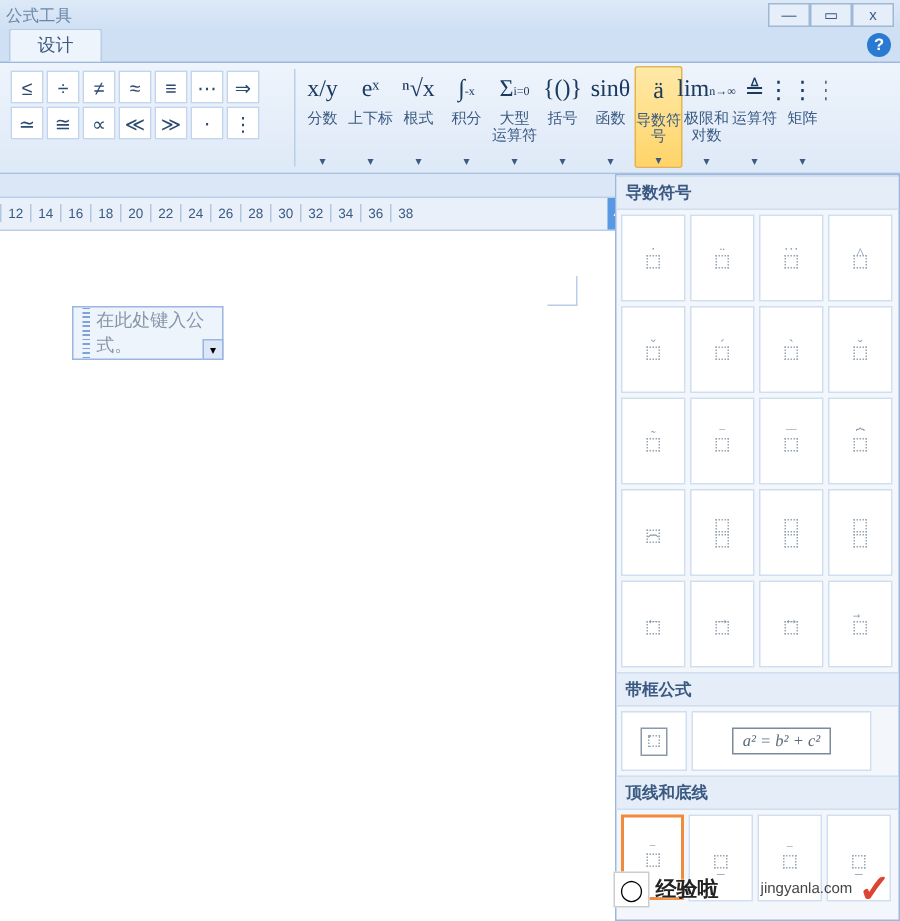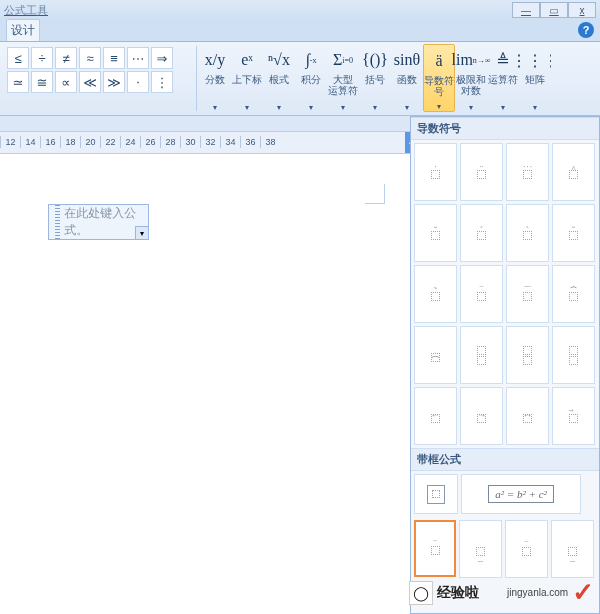--- a/index.html
+++ b/index.html
@@ -1,23 +1,23 @@
 <!DOCTYPE html>
 <html><head>
 <meta charset="utf-8">
 <style>
   * { box-sizing: border-box; }
   body { margin:0; font-family: "Microsoft YaHei", Arial, sans-serif; font-size:12px; background:#fff; width:600px; height:614px; overflow:hidden; position:relative; }
-  .titlebar { height:20px; background:linear-gradient(#dde9f7,#cfe0f4); display:flex; align-items:center; padding:0 4px; color:#3b5a82;text-decoration:underline; }
+  .titlebar { height:20px; background:linear-gradient(#dde9f7,#cfe0f4); display:flex; align-items:center; padding:0 4px; color:#3b5a82; }
   .titlebar .title { flex:1; font-size:11px; color:#6b87a8; }
   .winbtns { display:flex; gap:0; }
   .winbtn { width:28px; height:16px; border:1px solid #9fb8d6; background:#e6eef9; display:flex; align-items:center; justify-content:center; font-size:10px; color:#3b5a82; }
   .winbtn:last-child{background:#e6eef9;}
   .tabrow { height:22px; background:#cfe0f4; display:flex; align-items:flex-end; padding-left:6px; border-bottom:1px solid #9db8dc; position:relative;}
-  .tab { padding:2px 4px; background:#eef4fc; border:1px solid #b6cde8; border-bottom:none; font-size:12px; color:#3b5a82; border-radius:2px 2px 0 0; }
+  .tab { padding:2px 18px; background:#eef4fc; border:1px solid #b6cde8; border-bottom:none; font-size:12px; color:#3b5a82; border-radius:2px 2px 0 0; }
   .helpicon { position:absolute; right:6px; top:2px; width:16px; height:16px; border-radius:50%; background:#2a7ad1; color:#fff; display:flex; align-items:center; justify-content:center; font-weight:bold; font-size:11px;}
   .ribbon { height:74px; background:linear-gradient(#eef4fc,#dee9f7); border-bottom:1px solid #a9c1e0; display:flex; }
   .symgroup { padding:4px 6px; display:flex; flex-wrap:wrap; width:196px; align-content:flex-start; }
   .symcell { width:22px; height:22px; border:1px solid #c2d5ed; margin:1px; background:#fff; display:flex; align-items:center; justify-content:center; font-size:13px; color:#2b4a70; }
   .vdiv { width:1px; background:#b9cee8; margin:4px 0; }
   .structs { display:flex; padding:2px 0 0 2px; overflow:hidden;}
   .sitem { width:32px; height:68px; display:flex; flex-direction:column; align-items:center; justify-content:flex-start; padding-top:2px; font-size:10px; color:#3b5a82; position:relative; }
   .sitem.highlight { background:linear-gradient(#ffe9a8,#ffd468); border:1px solid #e6b44a; border-radius:2px; }
   .sitem .icon { height:28px; display:flex; align-items:center; justify-content:center; font-family:Liberation Serif, serif; font-size:16px; color:#1a3a60; }
   .sitem .lbl { line-height:11px; text-align:center; }
@@ -302,20 +302,21 @@
     </div>
   <div class="panelhdr">带框公式</div>
   <div class="grid wide">
     <div class="cell small">
       <span style="border:1px solid #8a98a8; padding:1px 4px;"><span style="display:inline-block;width:8px;height:8px;border:1px dotted #98a6b4;"></span></span>
     </div>
     <div class="cell big">
       <span class="boxed">a² = b² + c²</span>
     </div>
   </div>
+  <div class="panelhdr">顶线和底线</div>
   <div class="grid" id="grid-bars">
       <div class="cell selected">
         <div class="ovr">
           <span class="top">‾</span>
           <span class="base"></span>
         </div>
       </div>
       <div class="cell">
         <div class="ovr">
           <span class="base"></span>

